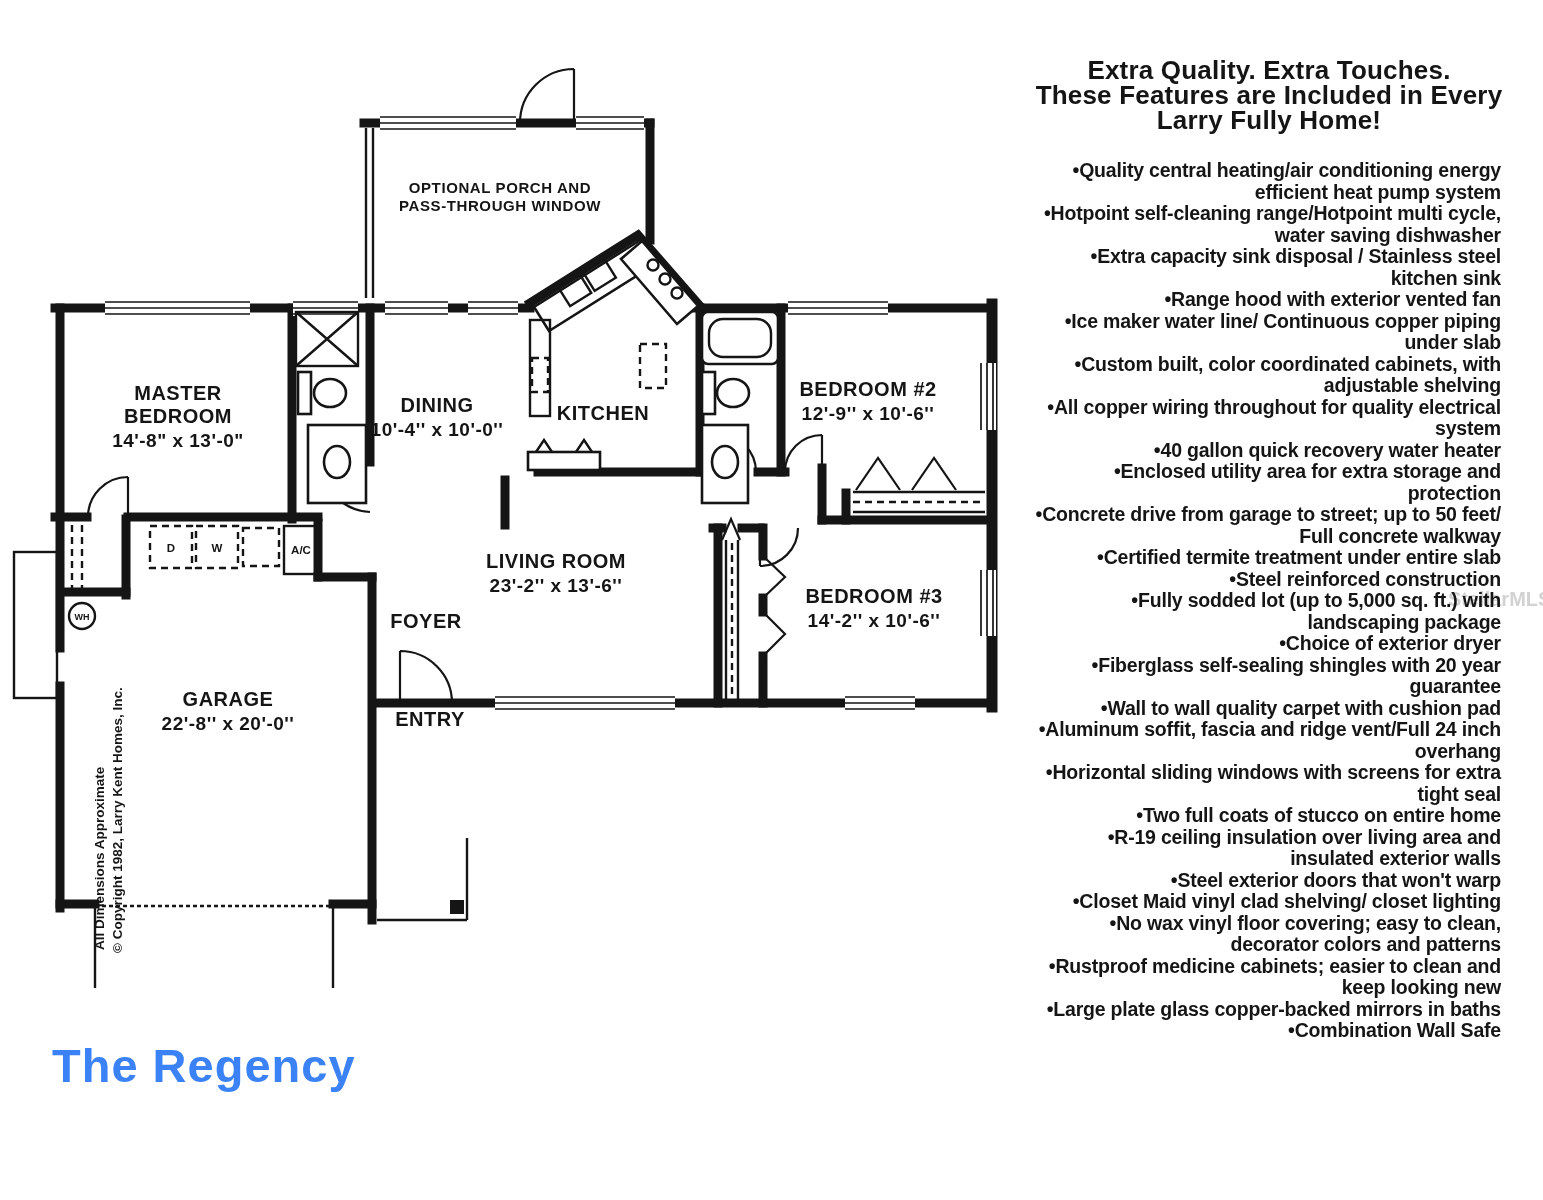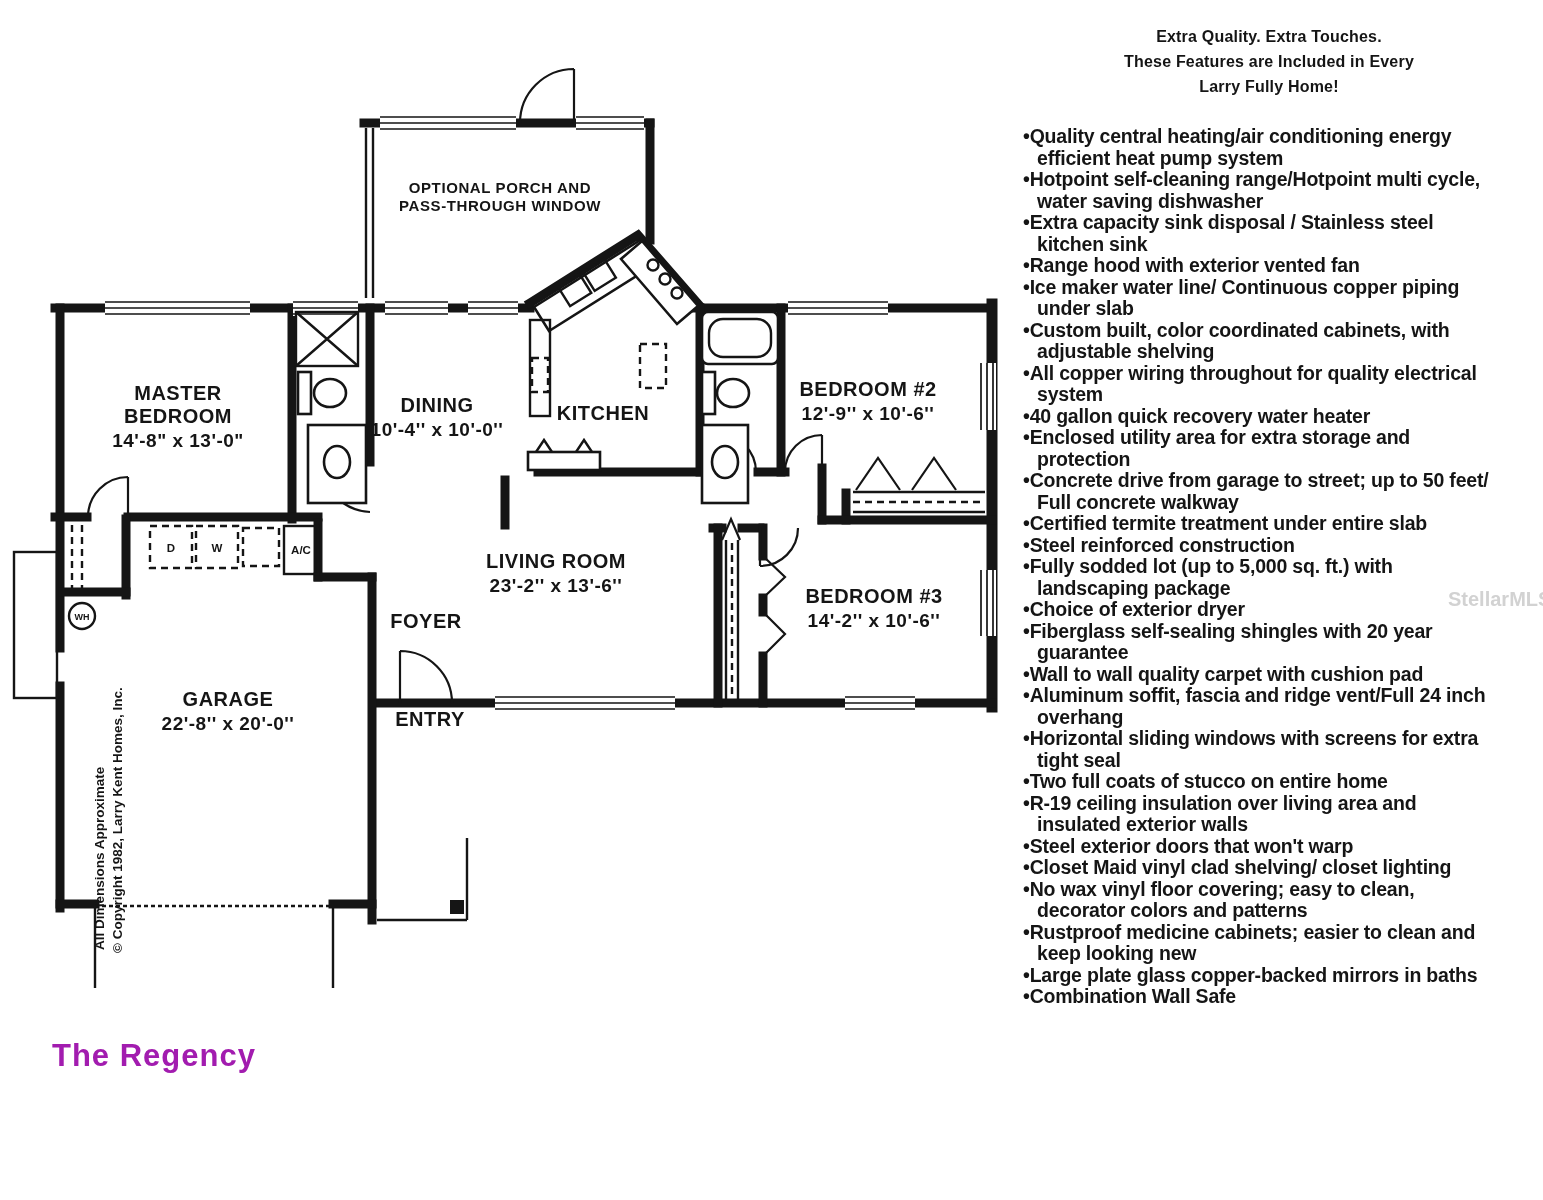--- a/index.html
+++ b/index.html
@@ -4,36 +4,37 @@
 <style>
   html,body{margin:0;padding:0;}
   body{
     width:1543px;height:1200px;position:relative;overflow:hidden;
     background:#ffffff;color:#151515;
     font-family:"Liberation Sans", sans-serif;
   }
   .plan-svg{position:absolute;left:0;top:0;}
   .plan-title{
     position:absolute;left:52px;top:1038px;
-    font-size:31px;font-weight:bold;letter-spacing:1px;color:#a21caf;
+    font-size:47px;font-weight:bold;letter-spacing:1px;color:#3b82f6;
   }
   .watermark{
     position:absolute;left:1448px;top:588px;
     font-size:20px;font-weight:bold;color:#d2d2d2;white-space:nowrap;
   }
   .features{
     position:absolute;left:1023px;top:24px;width:492px;
   }
   .features-heading{
-    text-align:center;font-weight:bold;font-size:16px;line-height:25px;
+    text-align:center;font-weight:bold;font-size:26px;line-height:25px;
     letter-spacing:0.2px;
+    margin-top:34px;
   }
   .features-list{
     margin:27px 0 0 0;padding:0;list-style:none;width:478px;
-    font-weight:bold;font-size:19.5px;line-height:21.5px;letter-spacing:-0.2px;
+    font-weight:bold;font-size:19.5px;line-height:21.5px;letter-spacing:-0.2px;text-align:right;
   }
   .features-list li{
     padding-left:14px;text-indent:-14px;
   }
   .features-list li::before{content:"\2022";}
   
   .wall{stroke:#151515;stroke-width:9;fill:none;stroke-linecap:square;}
   .wallthick{stroke:#151515;stroke-width:11;fill:none;stroke-linecap:square;}
   .thin{stroke:#151515;stroke-width:2.4;fill:none;}
   .dashed{stroke:#151515;stroke-width:2.4;fill:none;stroke-dasharray:7 5;}

